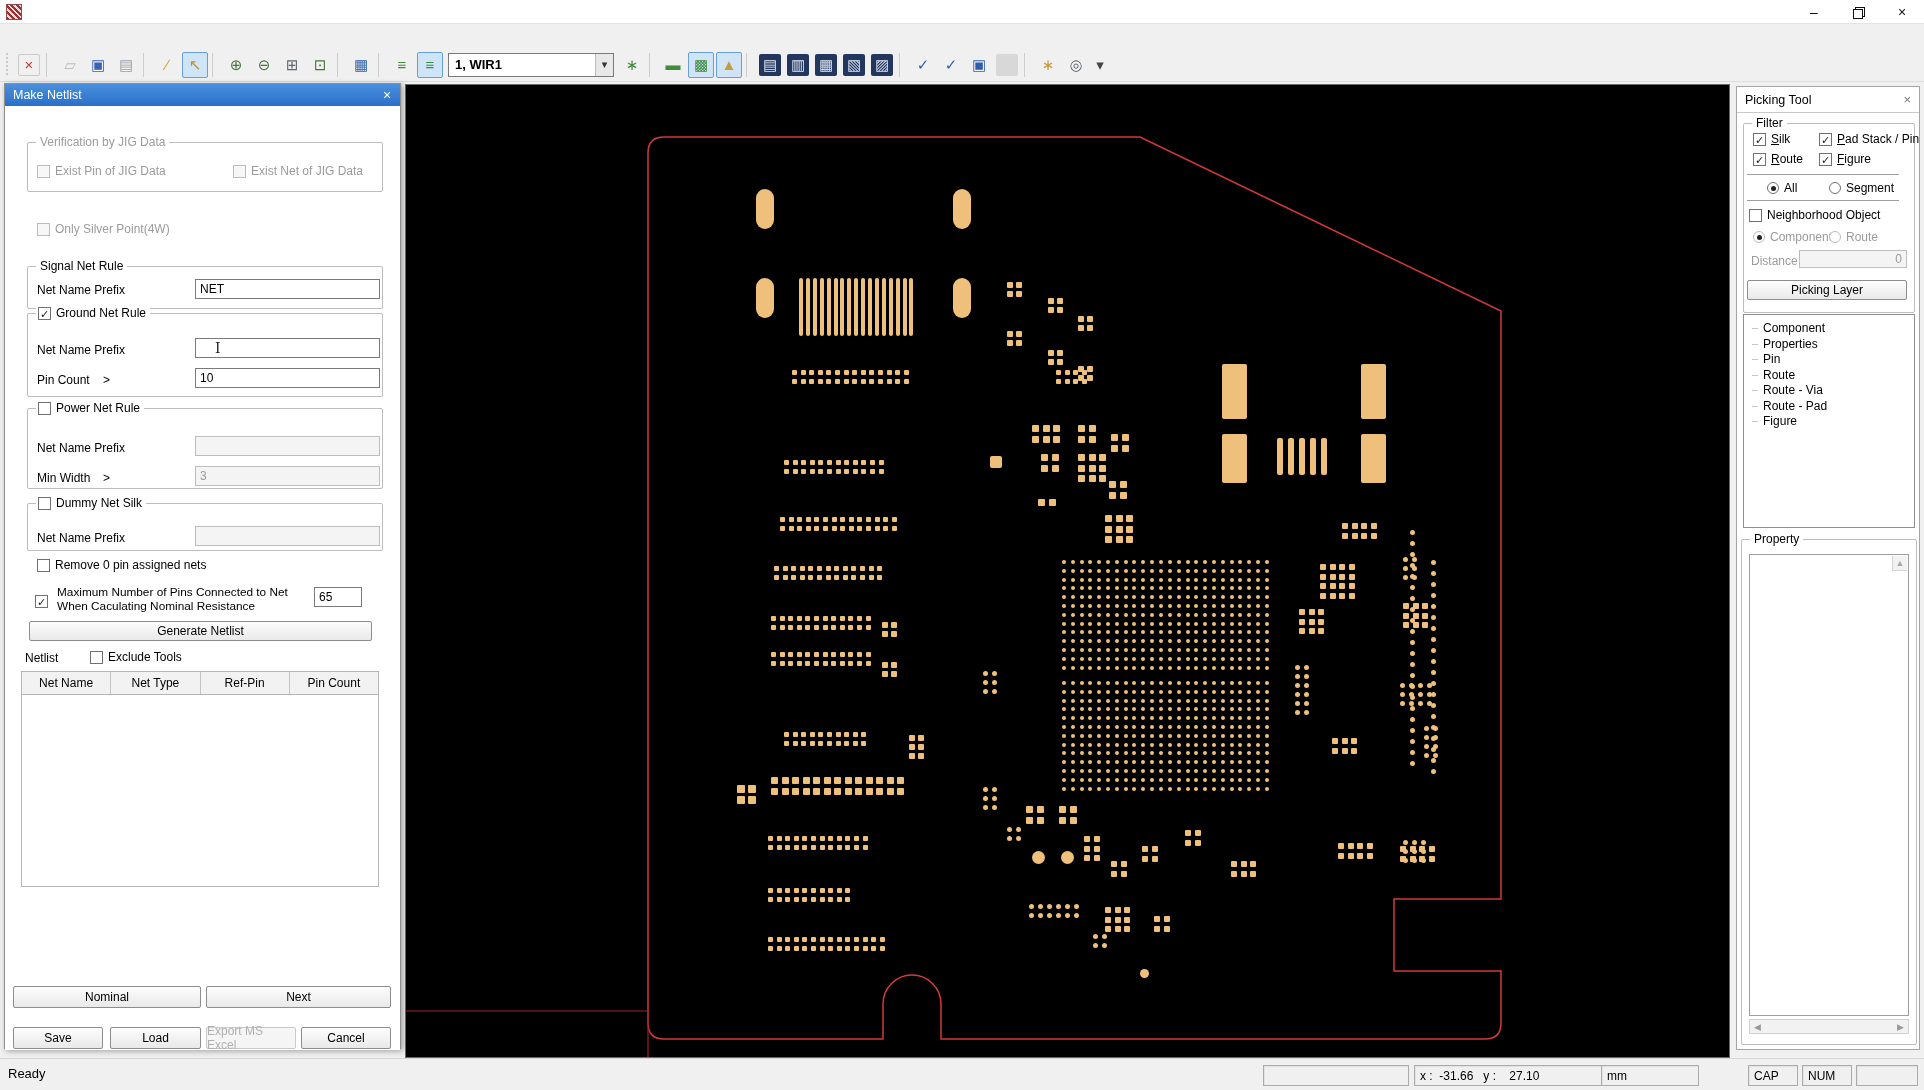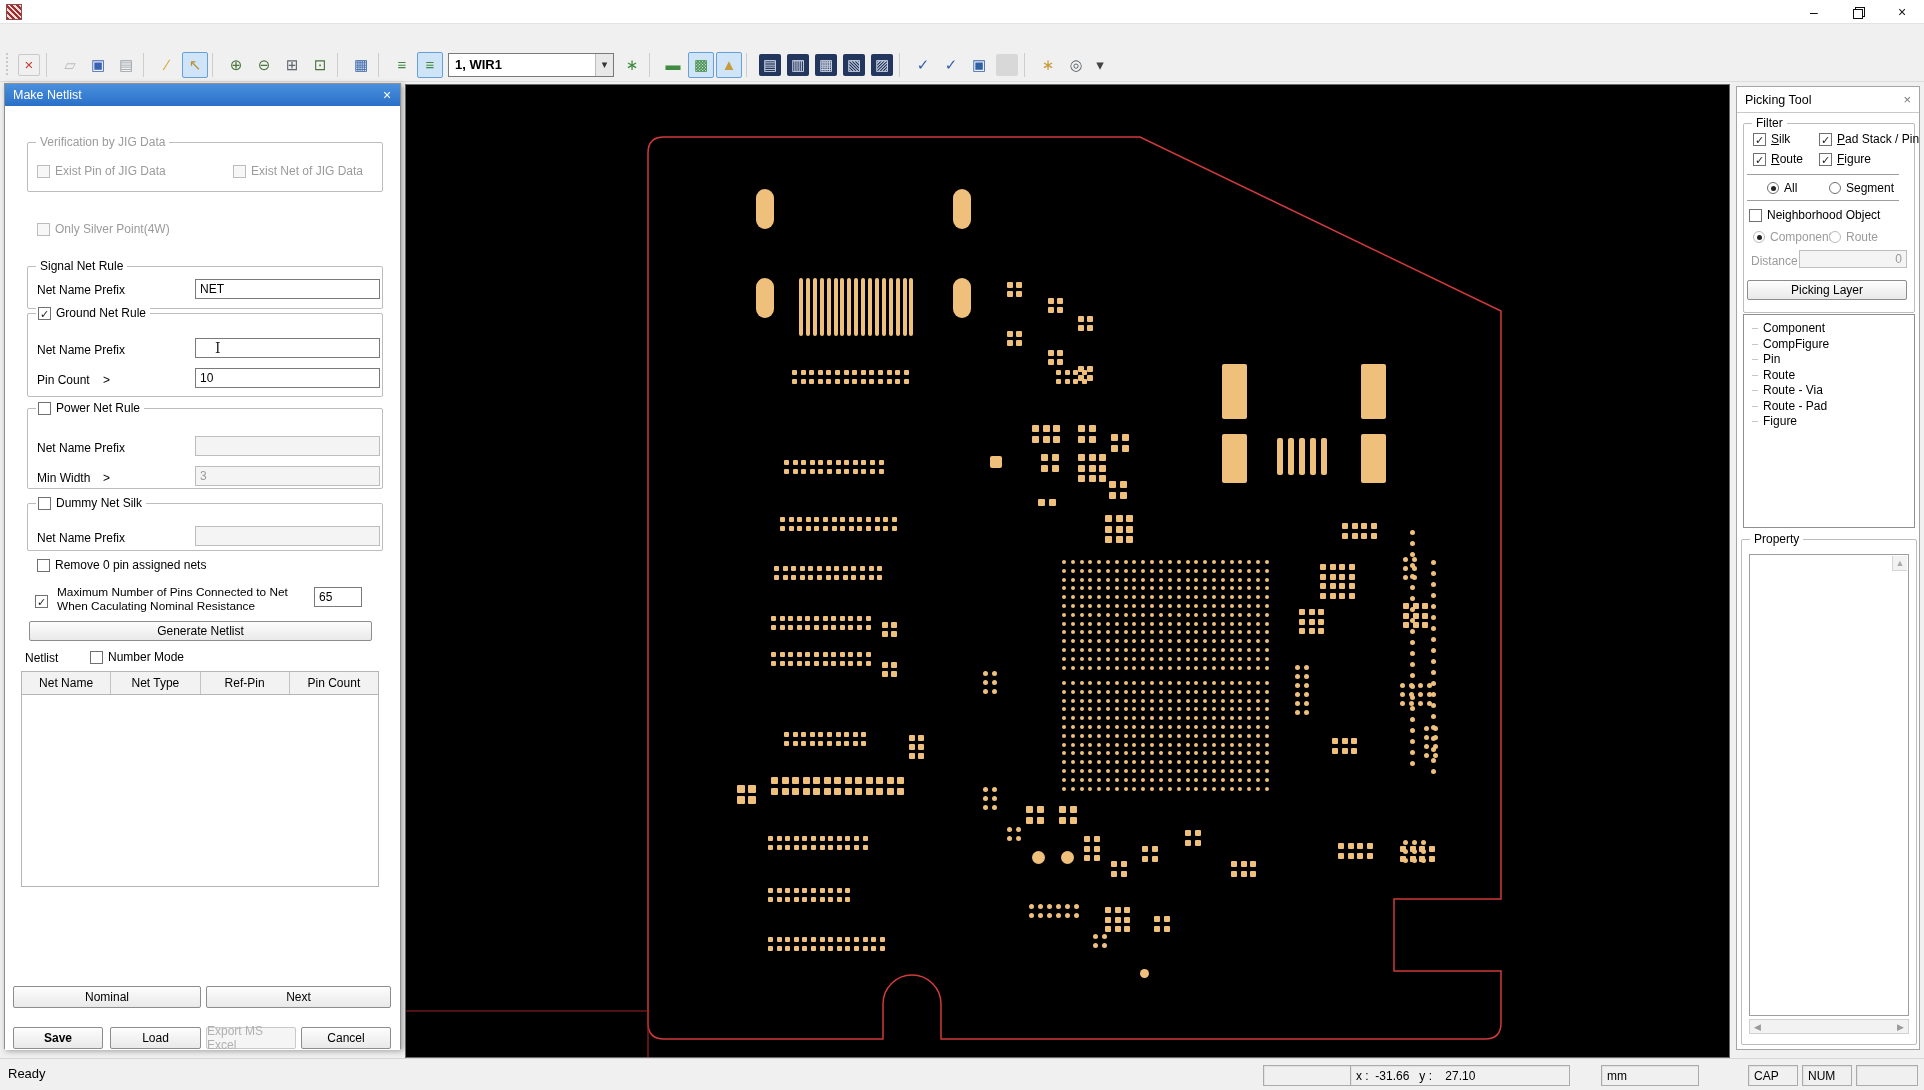--- a/index.html
+++ b/index.html
@@ -1549,34 +1549,34 @@
             <span class="box"></span>
           </span>
         <span class="lbl" style="left:52px; top:479px; width:250px; white-space:normal; line-height:14px; font-size:11.8px;">Maximum Number of Pins Connected to Net When Caculating Nominal Resistance</span>
         <input class="tin" style="left: 309px; top: 481px; width: 48px;" value="65">
 
         <div class="btn" style="left:24px; top:515px; width:343px; height:20px;">Generate Netlist</div>
 
         <span class="lbl" style="left:20px; top:545px;">Netlist</span>
         <span class="cb" style="left:85px; top:544px;">
             <span class="box"></span>
-            <span>Number Mode</span>
+            <span>Exclude Tools</span>
           </span>
 
         <div class="nl-head">
             <span class="nl-th">Net Name</span>
             <span class="nl-th">Net Type</span>
             <span class="nl-th">Ref-Pin</span>
             <span class="nl-th">Pin Count</span>
           </div>
         <div class="nl-body"></div>
 
         <div class="btn" style="left:8px;  top:880px; width:188px;">Nominal</div>
         <div class="btn" style="left:201px; top:880px; width:185px;">Next</div>
-        <div class="btn" style="left:8px;  top:921px; width:90px;font-weight:bold;">Save</div>
+        <div class="btn" style="left:8px;  top:921px; width:90px;">Save</div>
         <div class="btn" style="left:105px; top:921px; width:91px;">Load</div>
         <div class="btn dis" style="left:201px; top:921px; width:90px;">Export MS Excel</div>
         <div class="btn" style="left:296px; top:921px; width:90px;">Cancel</div>
       </div>
     </div>
 
     <div class="panel">
       <div class="panel-hd">
         <span>Picking Tool</span>
         <span class="panel-close">×</span>
@@ -1622,21 +1622,21 @@
       <span class="radio dis" style="left:92px; top:143px;">
           <span class="dot"></span>
           <span>Route</span>
         </span>
       <span class="lbl gray" style="left:14px; top:167px;">Distance</span>
       <input class="tin dis" style="left: 62px; top: 163px; width: 108px; height: 18px; text-align: right;" value="0">
       <div class="btn" style="left:10px; top:193px; width:160px; height:20px;">Picking Layer</div>
 
       <div class="listbox">
           <div class="tree-item">Component</div>
-          <div class="tree-item">CompFigure</div>
+          <div class="tree-item">Properties</div>
           <div class="tree-item">Pin</div>
           <div class="tree-item">Route</div>
           <div class="tree-item">Route - Via</div>
           <div class="tree-item">Route - Pad</div>
           <div class="tree-item">Figure</div>
         </div>
 
       <div class="group" style="left:4px; top:452px; width:176px; height:506px;">
         <span class="legend">Property</span>
       </div>
@@ -1647,20 +1647,20 @@
         <span class="harr">◀</span>
         <span class="harr">▶</span>
       </div>
     </div>
 
   </div>
 
   <div class="statusbar">
     <span class="status-ready">Ready</span>
     <span class="sbox" style="left:1263px; width:146px;"></span>
-    <span class="sbox" style="left:1350px; width:220px;">x :  -31.66   y :    27.10</span>
+    <span class="sbox" style="left:1414px; width:220px;">x :  -31.66   y :    27.10</span>
     <span class="sbox" style="left:1601px; width:98px;">mm</span>
     <span class="sbox" style="left:1748px; width:50px;">CAP</span>
     <span class="sbox" style="left:1802px; width:50px;">NUM</span>
     <span class="sbox" style="left:1856px; width:62px;"></span>
   </div>
 
 </div>
 
 </body></html>

